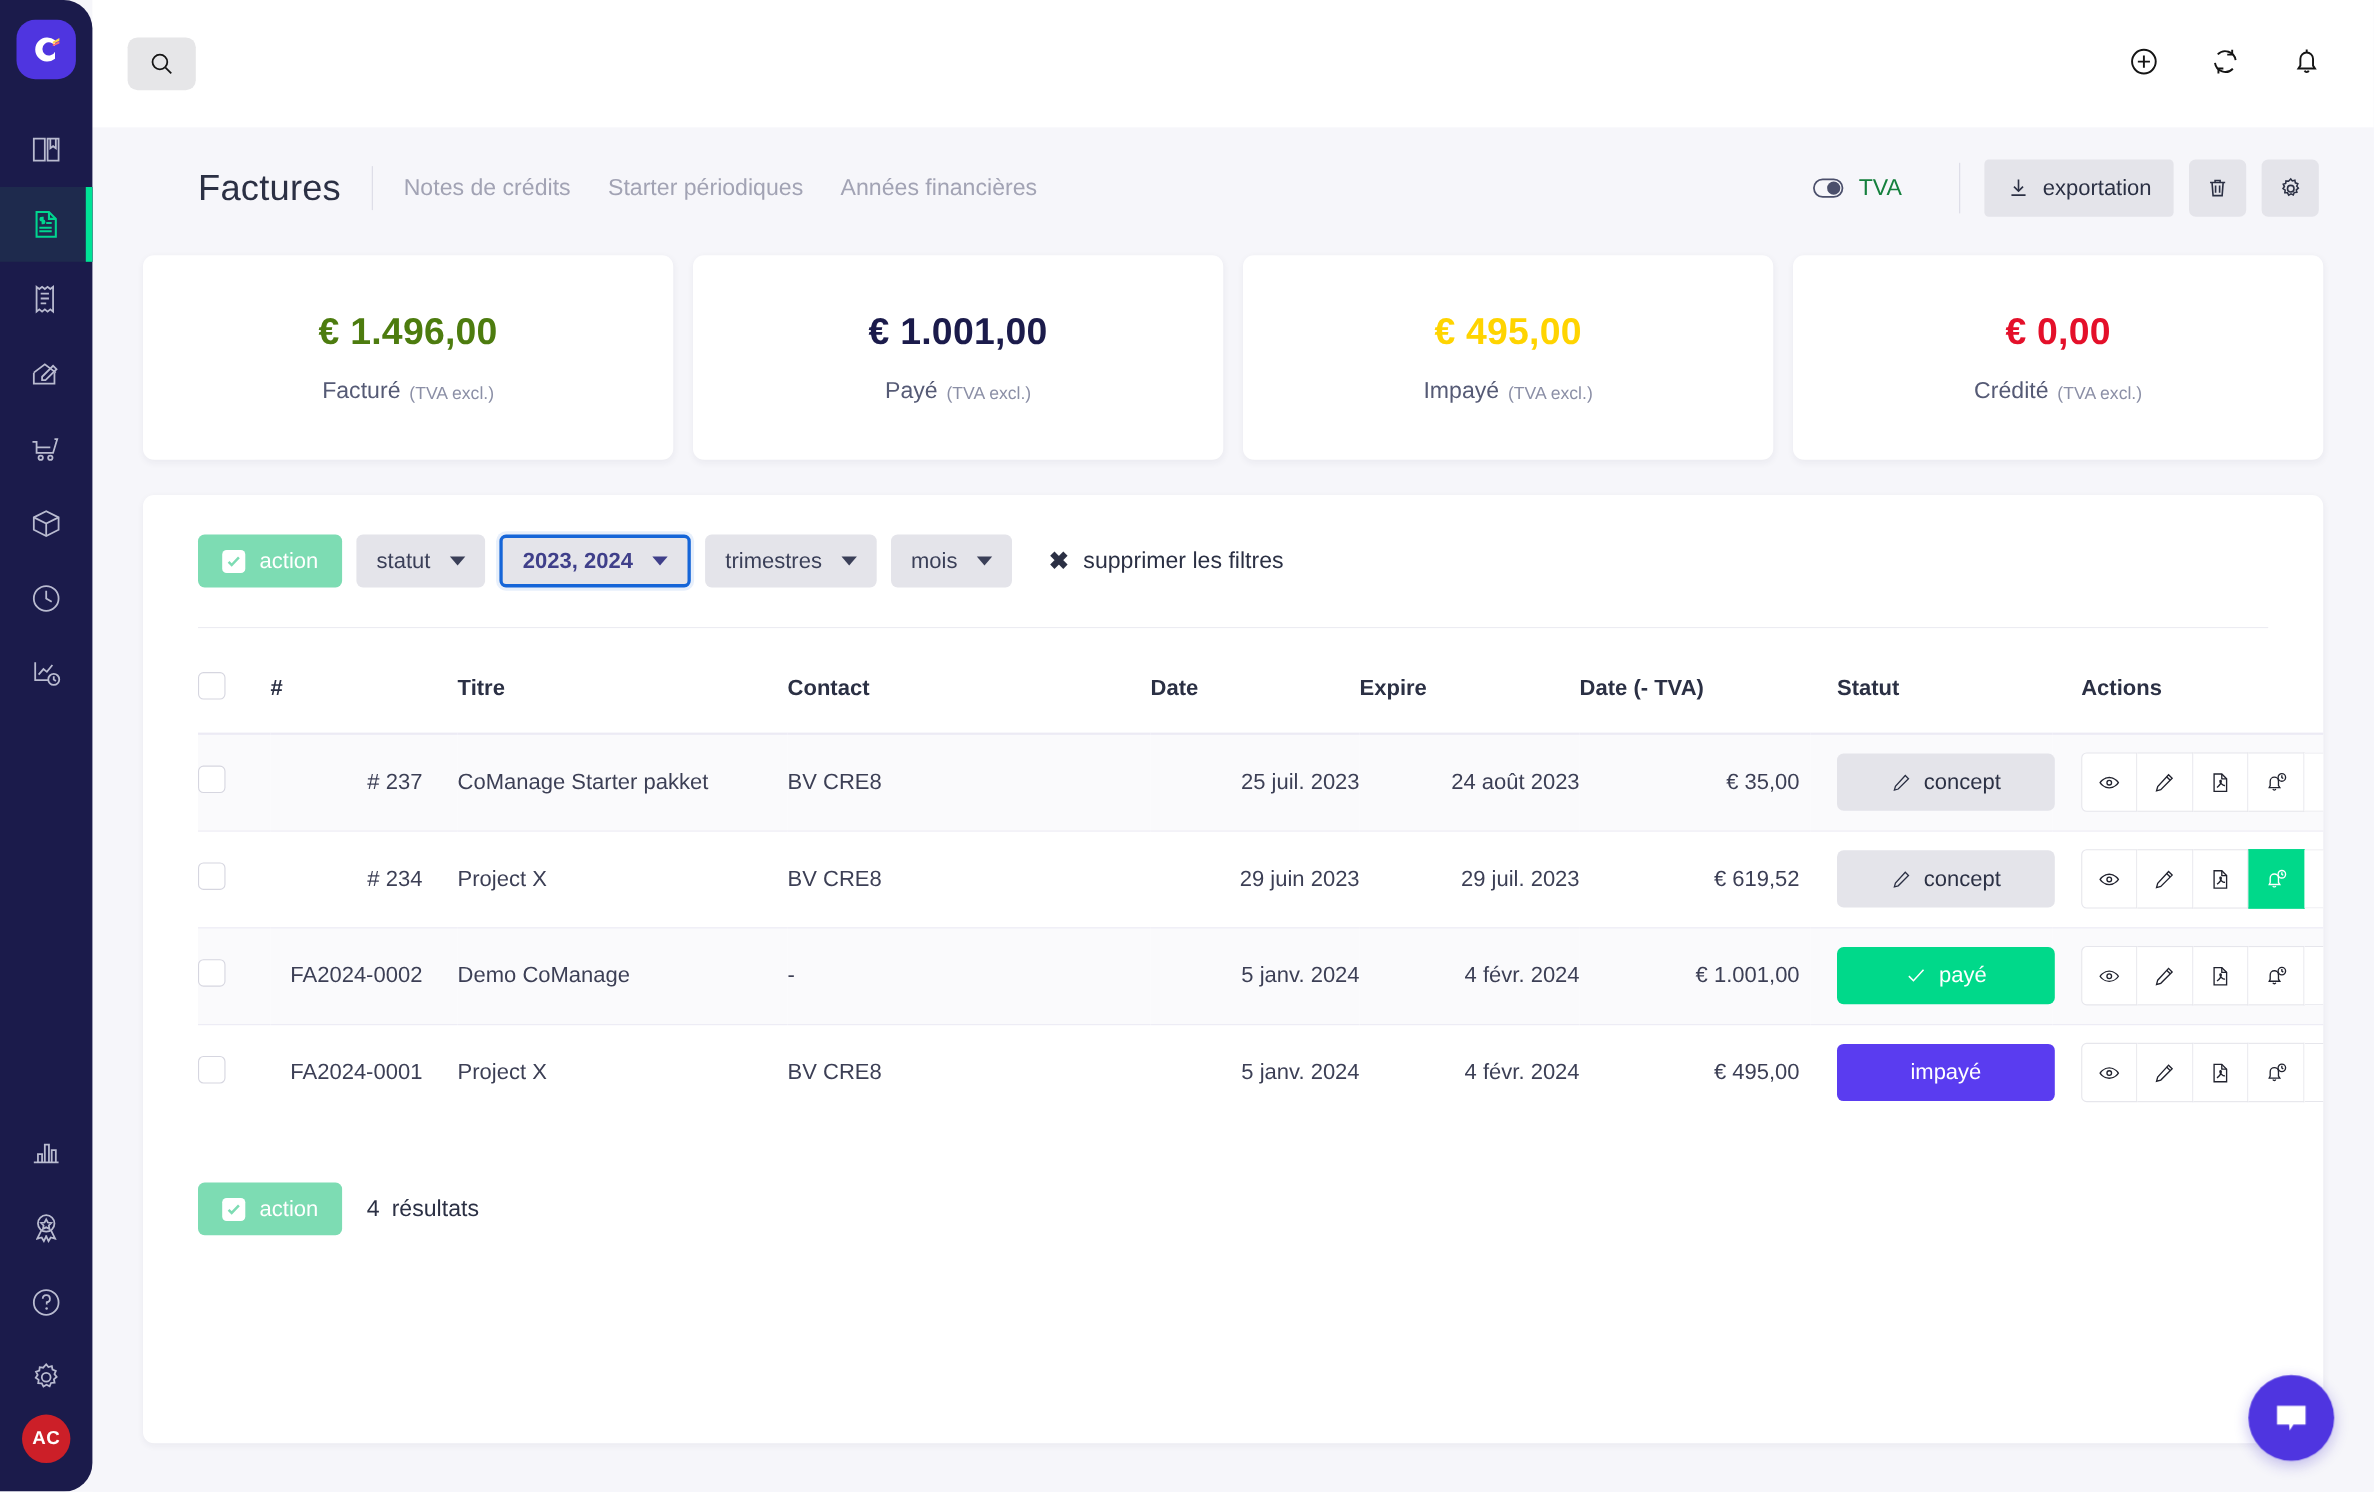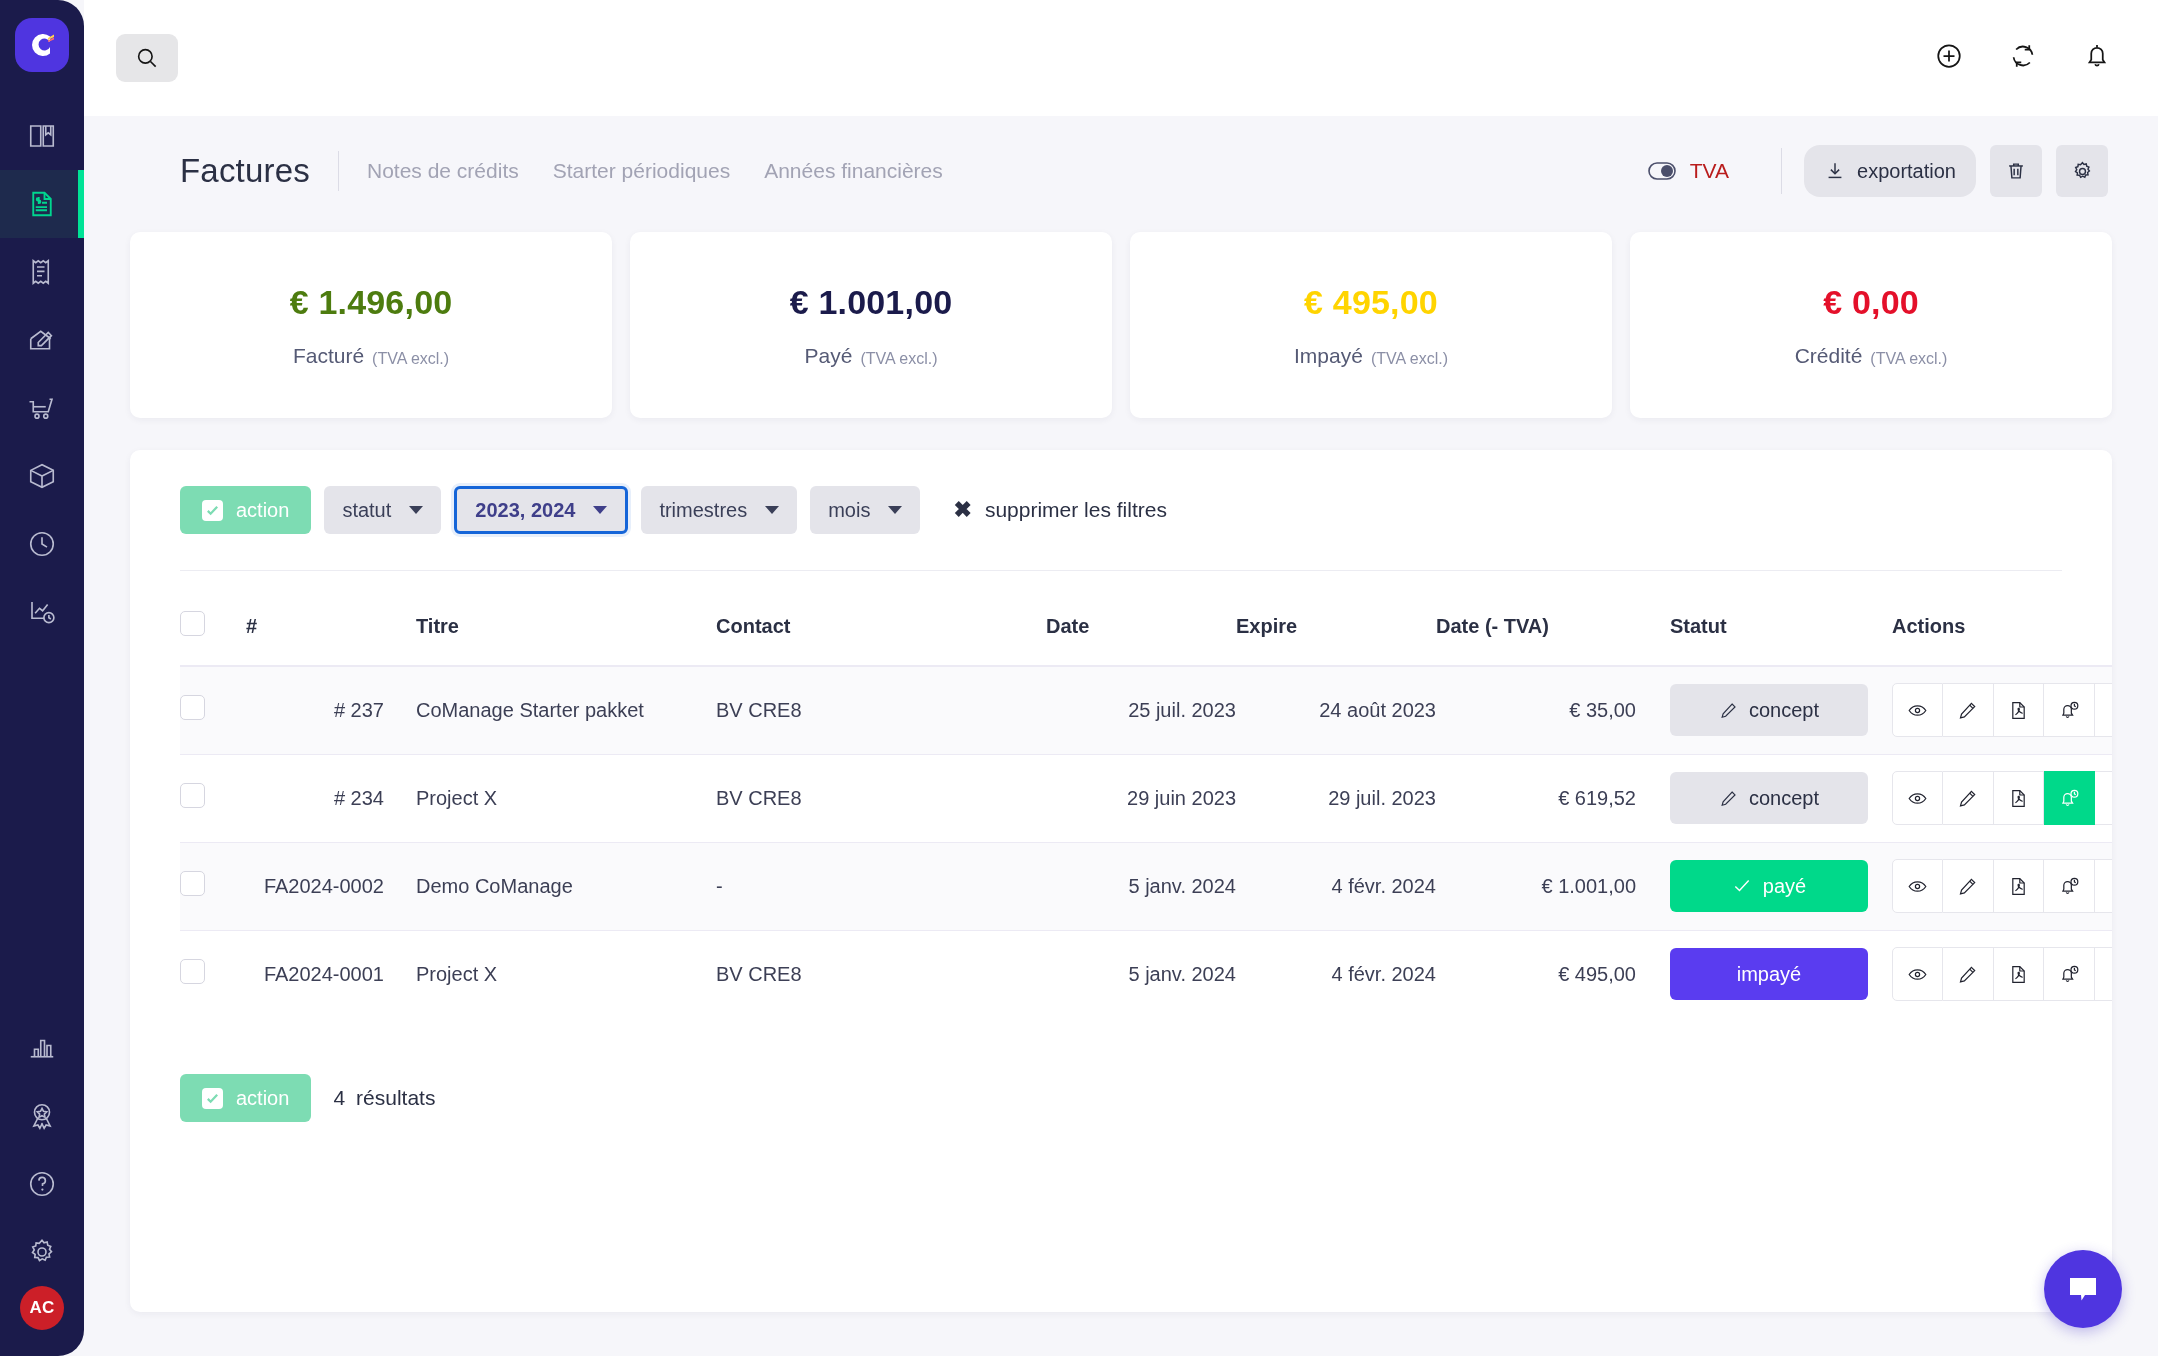--- a/index.html
+++ b/index.html
@@ -68,30 +68,30 @@
   .page-head {
     height: 110px; display: flex; align-items: center;
     padding-left: 50px; padding-right: 4px;
   }
   .page-title { font-size: 33px; color: #2b3044; letter-spacing: .2px; }
   .vdiv { width: 1px; height: 40px; background: #dcdce6; margin: 0 28px; }
   .subtabs { display: flex; align-items: center; gap: 34px; }
   .subtab { font-size: 21px; color: #a2a3b4; }
   .head-right { margin-left: auto; display: flex; align-items: center; gap: 0; }
   .tva-toggle { display: flex; align-items: center; gap: 13px; margin-right: 30px; color: #4b4f6b; }
-  .tva-label { font-size: 21px; color: #b91c1c; }
+  .tva-label { font-size: 21px; color: #15803d; }
   .btn-green {
     height: 54px; background: #00d98a; color: #fff; border: none; border-radius: 6px;
     font-size: 21px; font-family: inherit; display: flex; align-items: center;
     padding: 0 14px 0 24px; gap: 26px; cursor: pointer;
   }
   .caret { width: 0; height: 0; border-left: 7px solid transparent; border-right: 7px solid transparent; border-top: 8px solid currentColor; }
   .hdiv { width: 1px; height: 46px; background: #dcdce6; margin: 0 22px; }
   .btn-grey {
-    height: 52px; background: #e4e4ea; color: #2b3044; border: none; border-radius: 16px;
+    height: 52px; background: #e4e4ea; color: #2b3044; border: none; border-radius: 4px;
     font-size: 20px; font-family: inherit; display: flex; align-items: center;
     padding: 0 20px; gap: 11px; cursor: pointer;
   }
   .btn-icon-grey {
     width: 52px; height: 52px; background: #e4e4ea; border: none; border-radius: 6px;
     display: flex; align-items: center; justify-content: center; cursor: pointer;
     margin-left: 14px; color: #2b3044;
   }
 
   

